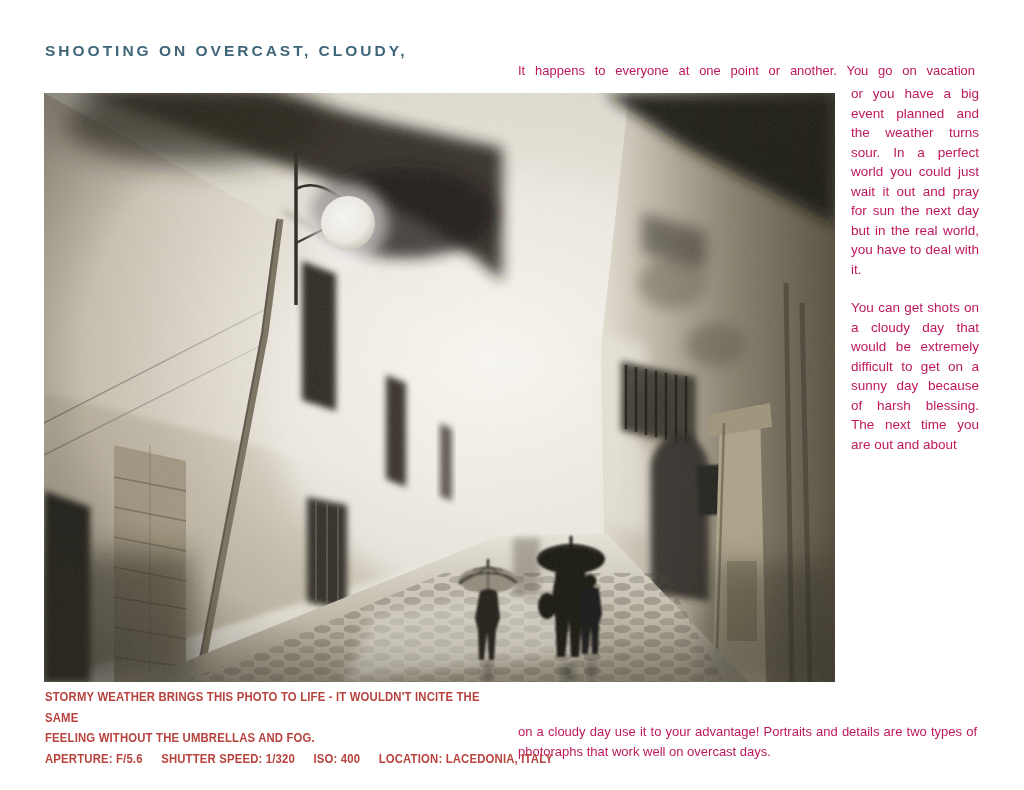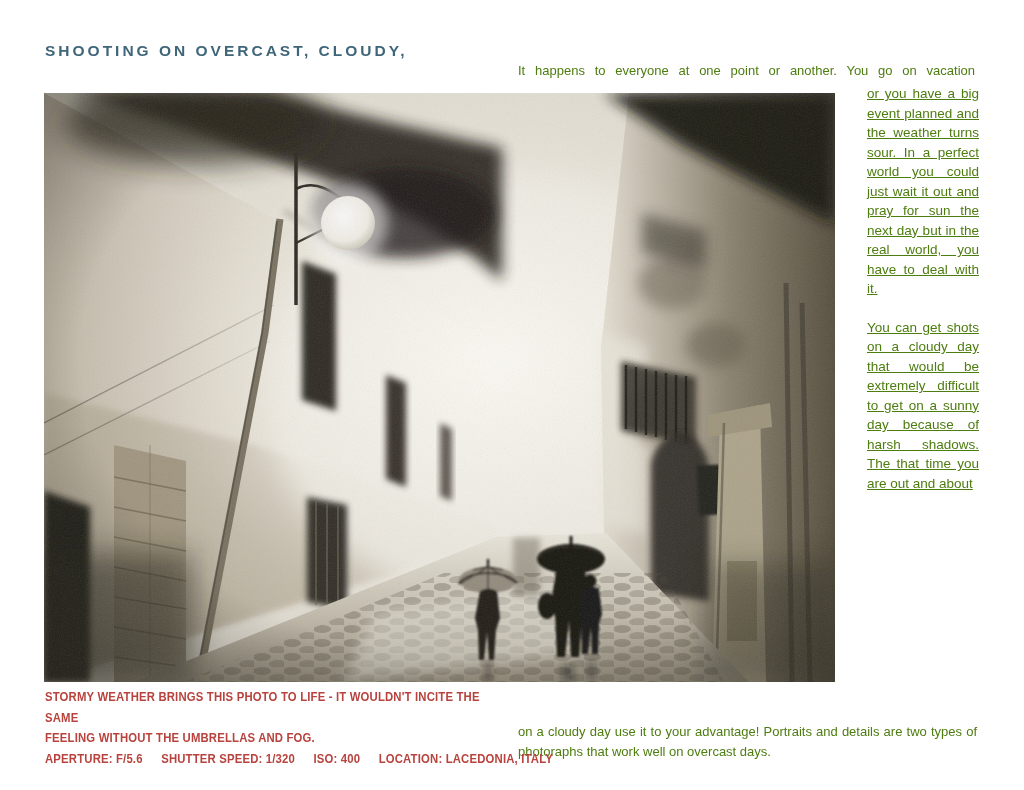--- a/index.html
+++ b/index.html
@@ -9,30 +9,30 @@
   }
   .page-title{
     position:absolute;left:45px;top:40px;
     color:#3f6579;font-weight:bold;font-size:15.5px;letter-spacing:3px;line-height:22px;
     white-space:nowrap;
   }
   .photo-frame{
     position:absolute;left:44px;top:93px;width:791px;height:589px;background:#e8e4da;
   }
   .photo-frame svg{display:block;width:100%;height:100%;}
-  .body-copy{color:#4d7c0f;font-size:13px;line-height:19.5px;}
+  .body-copy{color:#be185d;font-size:13px;line-height:19.5px;}
   .intro-line{
     position:absolute;left:518px;top:61px;width:457px;
     text-align:justify;text-align-last:justify;white-space:nowrap;
   }
   .side-column{
     position:absolute;left:851px;top:84px;width:128px;
     font-size:13.5px;text-align:justify;
   }
-  .side-column p{margin:0 0 19px 16px;text-decoration:underline;}
+  .side-column p{margin:0 0 19px 0;}
   .outro-block{
     position:absolute;left:518px;top:722px;width:459px;text-align:justify;
   }
   .photo-caption{
     position:absolute;left:45px;top:687px;width:560px;
     color:#b8423d;font-weight:bold;font-size:13.5px;line-height:20.5px;
     transform:scaleX(0.84);transform-origin:left top;letter-spacing:0.2px;
   }
   .caption-settings{display:flex;gap:22px;white-space:nowrap;}
   .page-number{
@@ -220,21 +220,21 @@
       </g>
 
       <rect x="0" y="0" width="791" height="589" filter="url(#grain)" opacity="0.13"></rect>
     </svg>
   </div>
 
   <div class="intro-line body-copy">It happens to everyone at one point or another. You go on vacation</div>
 
   <div class="side-column body-copy">
     <p>or you have a big event planned and the weather turns sour. In a perfect world you could just wait it out and pray for sun the next day but in the real world, you have to deal with it.</p>
-    <p>You can get shots on a cloudy day that would be extremely difficult to get on a sunny day because of harsh shadows. The that time you are out and about</p>
+    <p>You can get shots on a cloudy day that would be extremely difficult to get on a sunny day because of harsh blessing. The next time you are out and about</p>
   </div>
 
   <div class="outro-block body-copy">on a cloudy day use it to your advantage! Portraits and details are two types of photoraphs that work well on overcast days.</div>
 
   <div class="photo-caption">
     <div>STORMY WEATHER BRINGS THIS PHOTO TO LIFE - IT WOULDN'T INCITE THE SAME</div>
     <div>FEELING WITHOUT THE UMBRELLAS AND FOG.</div>
     <div class="caption-settings">
       <span>APERTURE: F/5.6</span>
       <span>SHUTTER SPEED: 1/320</span>

